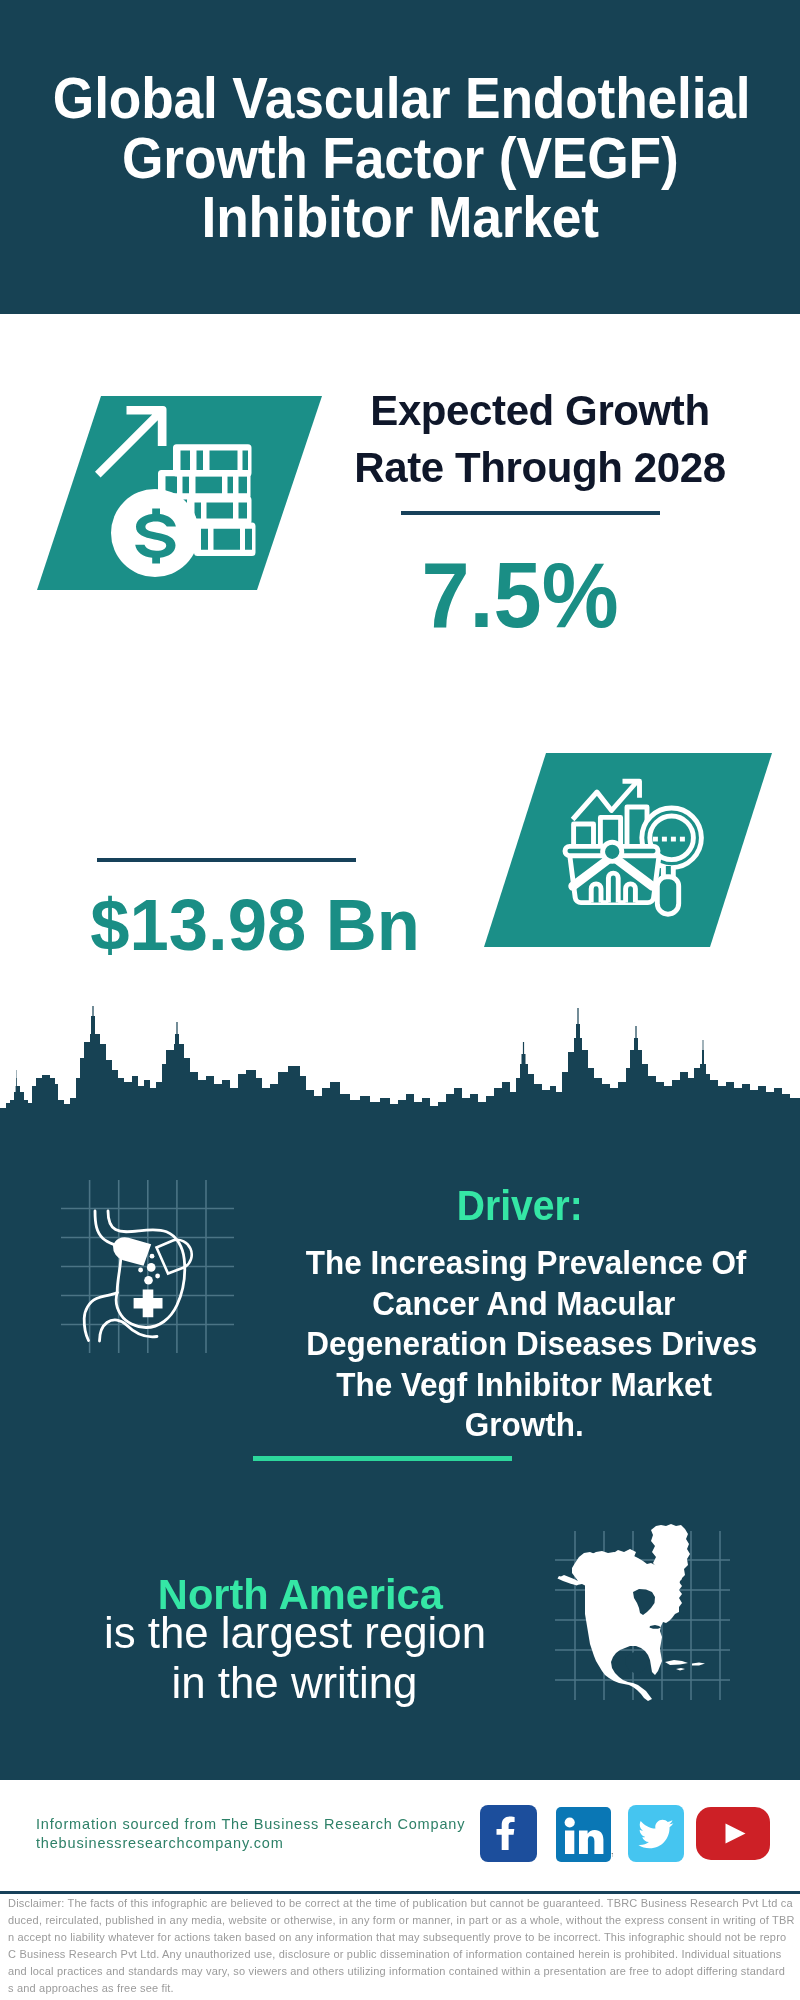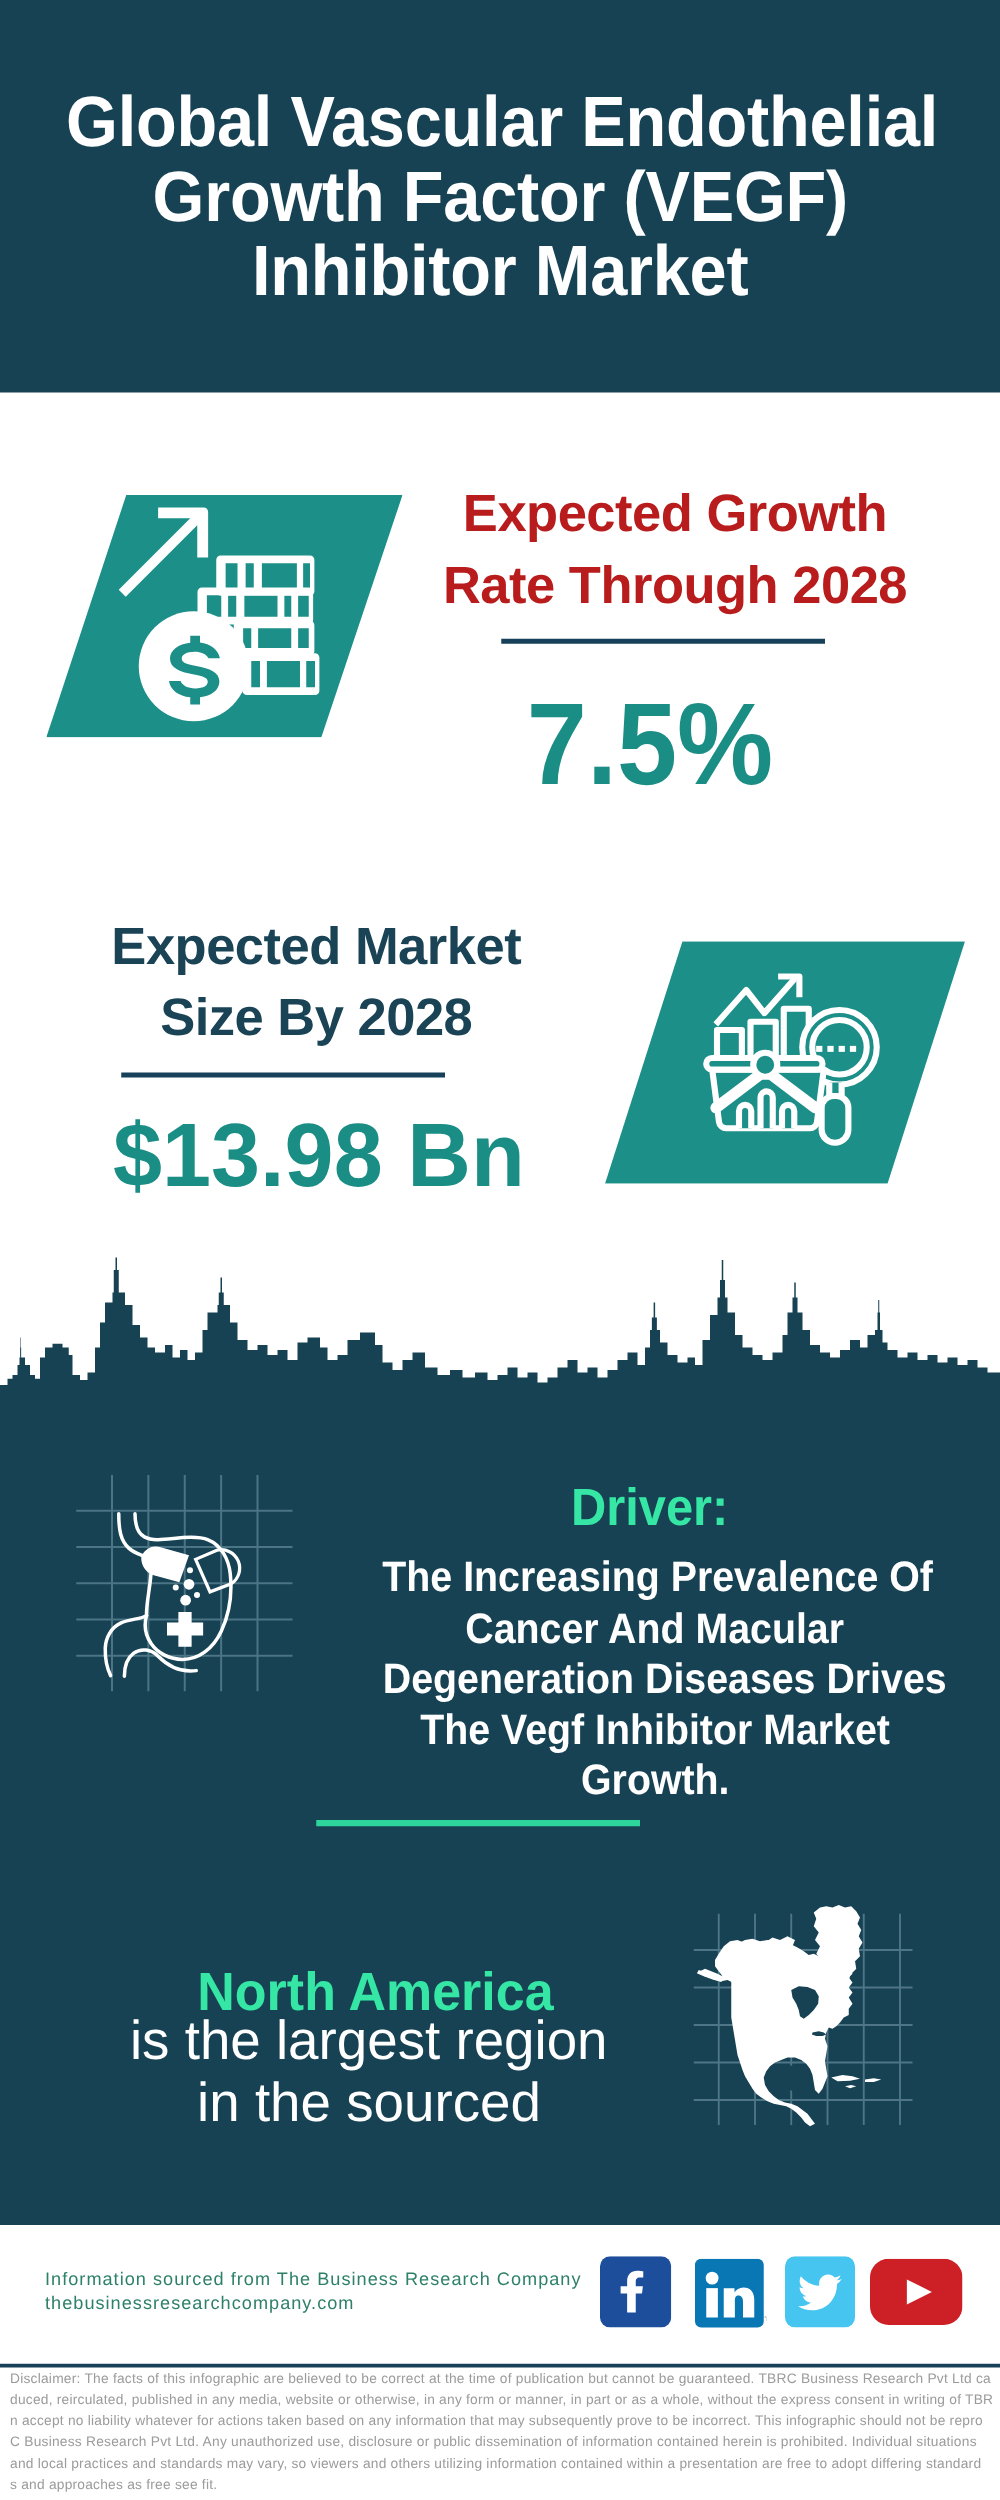--- a/index.html
+++ b/index.html
@@ -11,21 +11,21 @@
   .header-title{position:absolute;left:29px;top:69px;width:742px;
     text-align:center;
     color:#fff;font-size:57px;font-weight:bold;line-height:59.5px;letter-spacing:-0.2px;}
   .header-title span{display:inline-block;white-space:nowrap;transform:scaleX(0.936);transform-origin:center;}
   .icon1-wrap{position:absolute;left:37px;top:396px;width:286px;height:194px;}
   .icon1-para{position:absolute;left:0;top:0;width:286px;height:194px;
      background:#1B8F88;clip-path:polygon(64px 0, 285px 0, 220px 194px, 0 194px);}
   .icon1-svg{position:absolute;left:53px;top:4px;width:175px;height:165px;overflow:visible;}
 
   .stat1-label{position:absolute;left:340px;top:382px;width:400px;text-align:center;
-     color:#b91c1c;font-size:42px;font-weight:bold;line-height:57px;letter-spacing:-0.4px;}
+     color:#0f172a;font-size:42px;font-weight:bold;line-height:57px;letter-spacing:-0.4px;}
   .rule{position:absolute;height:4px;background:#17415A;}
   .stat1-rule{left:401px;top:511px;width:259px;}
   .stat1-value{position:absolute;left:320px;top:549px;width:400px;text-align:center;
      color:#1A8E85;font-size:93px;font-weight:bold;line-height:1;}
   .stat1-value span{display:inline-block;transform:scaleX(0.93);}
 
   
   .stat2-label{position:absolute;left:53px;top:728px;width:400px;text-align:center;
      color:#1A4456;font-size:42px;font-weight:bold;line-height:57px;letter-spacing:-0.4px;}
   .stat2-rule{left:97px;top:858px;width:259px;}
@@ -119,21 +119,20 @@
       </g>
       <g fill="#1B8F88">
         <path d="M152.2 508.5 L160.0 508.5 L160.0 514.0 C168.3 514.9 174.5 519.8 175.9 526.5 L166.8 526.5 C165.0 523.2 160.8 521.4 155.8 521.4 C149.2 521.4 145.4 523.7 145.4 526.8 C145.4 529.8 148.3 531.2 157.0 532.7 C167.8 534.6 175.5 537.8 175.5 545.2 C175.5 552.0 169.2 556.8 160.0 557.7 L160.0 563.5 L152.2 563.5 L152.2 557.8 C143.0 557.0 136.2 552.0 135.2 544.8 L144.5 544.8 C145.8 548.5 150.2 550.7 156.2 550.7 C163.2 550.7 166.2 548.3 166.2 545.4 C166.2 542.5 163.3 541.0 154.3 539.4 C143.8 537.6 136.0 534.4 136.0 526.8 C136.0 520.2 142.8 515.0 152.2 514.1 Z"></path>
       </g>
     </svg>
   </div>
   <div class="stat1-label"><span>Expected Growth</span><br><span>Rate Through 2028</span></div>
   <div class="rule stat1-rule"></div>
   <div class="stat1-value"><span>7.5%</span></div>
 
-  <div class="stat2-label"><span>Expected Market</span><br><span>Size By 2028</span></div>
   <div class="rule stat2-rule"></div>
   <div class="stat2-value"><span>$13.98 Bn</span></div>
   <div class="icon2-wrap">
     <div class="icon2-para"></div>
     <svg class="icon2-svg" viewBox="562 772 145 150">
       <defs>
         <clipPath id="basketClip">
             <path d="M566 856 L659 856 L651 906 L574 906 Z"></path>
           </clipPath>
       </defs>
@@ -215,21 +214,21 @@
         <circle cx="148.5" cy="1280.2" r="4.3"></circle>
         <circle cx="157.6" cy="1276.0" r="2.4"></circle>
       </g>
       <path fill="#fff" d="M142.7 1289.5 L153.3 1289.5 L153.3 1297.9 L162.5 1297.9 L162.5 1308.4 L153.3 1308.4 L153.3 1317.3 L142.7 1317.3 L142.7 1308.4 L133.6 1308.4 L133.6 1297.9 L142.7 1297.9 Z"></path>
     </svg>
   <div class="driver-head"><span>Driver:</span></div>
   <div class="driver-text"><span>The Increasing Prevalence Of</span><br><span>Cancer And Macular</span><br><span>Degeneration Diseases Drives</span><br><span>The Vegf Inhibitor Market</span><br><span>Growth.</span></div>
   <div class="rule driver-rule"></div>
 
   <div class="region-name"><span>North America</span></div>
-  <div class="region-sub"><span>is the largest region</span><br><span>in the sourced</span></div>
+  <div class="region-sub"><span>is the largest region</span><br><span>in the writing</span></div>
   <svg class="region-map" viewBox="0 0 175 190">
       <g stroke="#4e7687" stroke-width="1.5">
         <line x1="20" y1="21" x2="20" y2="190"></line>
         <line x1="49" y1="21" x2="49" y2="190"></line>
         <line x1="78" y1="21" x2="78" y2="190"></line>
         <line x1="107" y1="21" x2="107" y2="190"></line>
         <line x1="136" y1="21" x2="136" y2="190"></line>
         <line x1="165" y1="21" x2="165" y2="190"></line>
         <line x1="0" y1="50" x2="175" y2="50"></line>
         <line x1="0" y1="80" x2="175" y2="80"></line>

